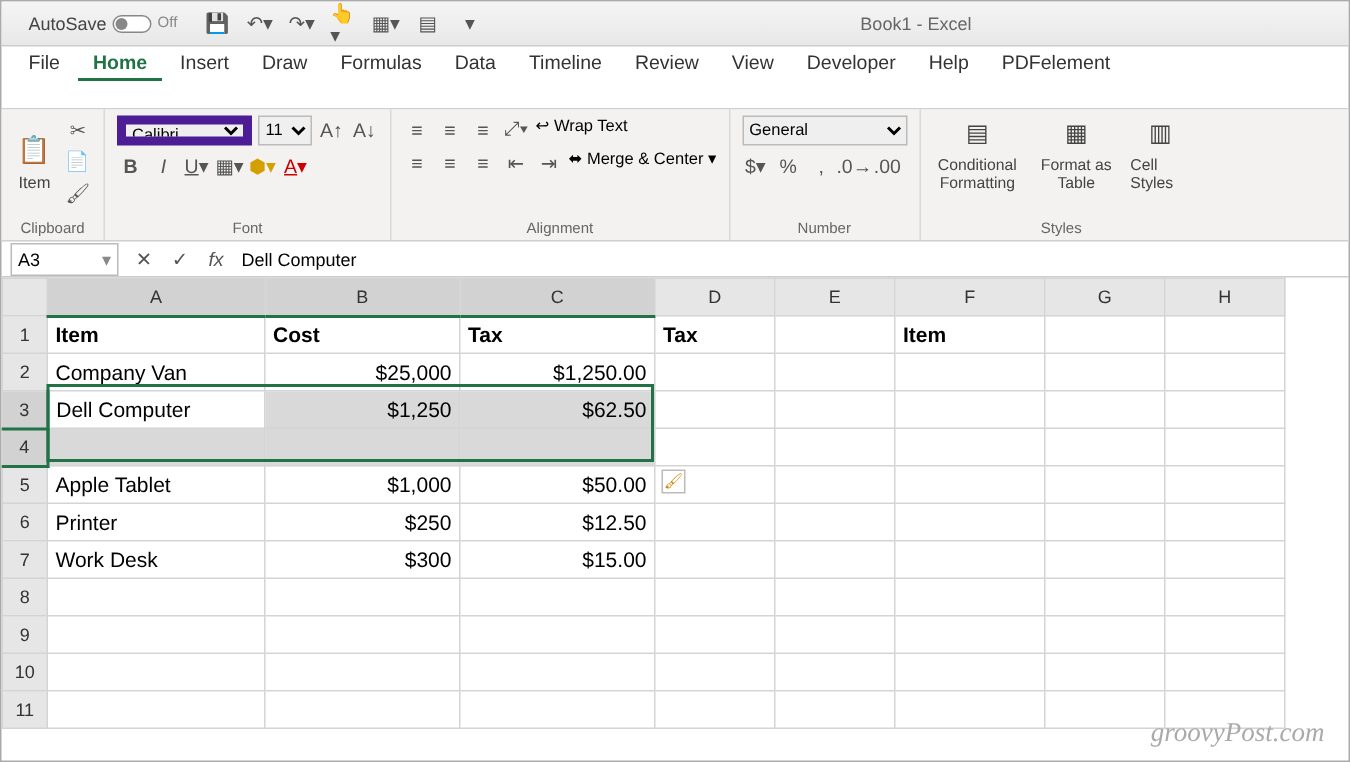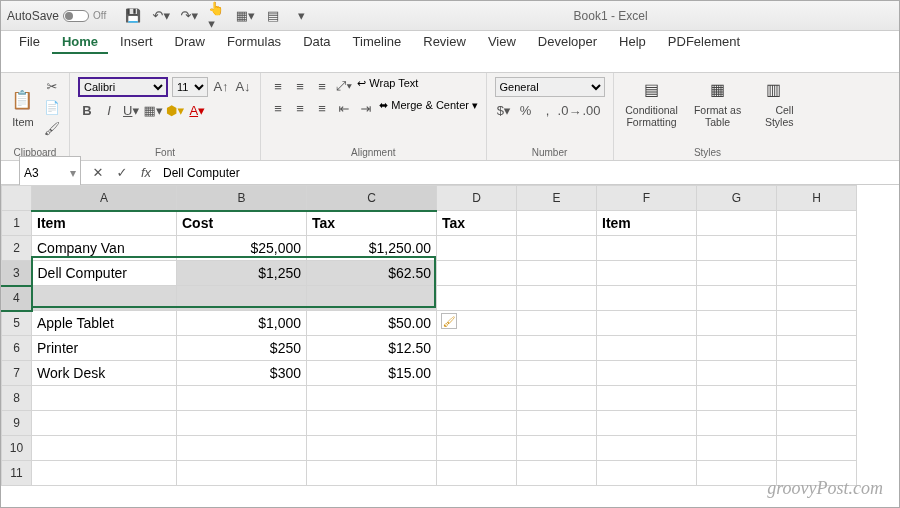--- a/index.html
+++ b/index.html
@@ -1,40 +1,40 @@
 <!DOCTYPE html>
 <html><head>
 <meta charset="utf-8">
 <style>
 * { margin: 0; padding: 0; box-sizing: border-box; font-family: "Segoe UI", Arial, sans-serif; }
 body { background: #fff; width: 900px; height: 508px; overflow: hidden; border: 1px solid #aaa; position: relative; }
-.titlebar { height: 30px; background: linear-gradient(#f5f5f5,#e8e8e8); display: flex; align-items: center; padding: 0 0; font-size: 12px; color: #444; border-bottom: 1px solid #ccc; }
+.titlebar { height: 30px; background: linear-gradient(#f5f5f5,#e8e8e8); display: flex; align-items: center; padding: 0 12px; font-size: 12px; color: #444; border-bottom: 1px solid #ccc; }
 .autosave { display: flex; align-items: center; gap: 4px; padding: 0 6px; }
 .toggle { width: 26px; height: 12px; border: 1px solid #888; border-radius: 7px; position: relative; background: #fff; }
 .toggle::after { content:""; position:absolute; width:8px; height:8px; border-radius:50%; background:#888; top:1px; left:1px; }
 .title-icons { display: flex; gap: 10px; padding: 0 12px; }
 .title-icons span { cursor: pointer; color: #555; }
 .doc-title { flex: 1; text-align: center; color: #666; font-size: 12px; }
 .menubar { height: 42px; display: flex; align-items: flex-start; gap: 2px; padding: 0 8px; font-size: 13px; border-bottom: 1px solid #d0d0d0; }
 .menubar span { padding: 3px 10px; cursor: pointer; color: #333; }
 .menubar span.active { color: #217346; font-weight: 600; border-bottom: 2px solid #217346; }
 .ribbon { height: 88px; background: #f3f2f1; border-bottom: 1px solid #d0d0d0; display: flex; }
 .rgroup { display: flex; flex-direction: column; justify-content: space-between; border-right: 1px solid #d8d8d8; padding: 4px 8px 2px 8px; }
 .rgroup .top { display: flex; align-items: center; gap: 6px; }
 .rgroup .label { font-size: 10px; color: #666; text-align: center; padding-top: 2px; }
 .btncol { display: flex; flex-direction: column; align-items: center; gap: 2px; font-size: 11px; color: #444; }
 .iconbtn { width: 18px; height: 18px; display: inline-flex; align-items: center; justify-content: center; color: #555; cursor: pointer; font-size: 13px; }
 .bigicon { width: 28px; height: 28px; font-size: 18px; }
-select.font { width: 90px; font-size: 11px; height: 20px; border: 2px solid #4c1d95; }
+select.font { width: 90px; font-size: 11px; height: 20px; border: 6px solid #4c1d95; }
 select.fsize { width: 36px; font-size: 11px; height: 20px; border: 1px solid #bbb; }
 .rowicons { display: flex; gap: 4px; }
 .stylecol { display: flex; flex-direction: column; align-items: center; font-size: 10.5px; color: #444; line-height: 1.1; cursor:pointer; gap:2px;}
 .stylecol .ic { width: 26px; height: 26px; display:flex; align-items:center; justify-content:center; font-size:16px;}
 .namebox-row { height: 24px; display: flex; align-items: center; border-bottom: 1px solid #ccc; font-size: 12px; }
-.namebox { width: 62px; height: 22px; border: 1px solid #bbb; margin: 0 2px 0 18px; padding: 16px 4px; display: flex; align-items: center; background: #fff; }
+.namebox { width: 72px; height: 22px; border: 1px solid #bbb; margin: 0 2px 0 6px; padding: 4px 4px; display: flex; align-items: center; background: #fff; }
 .fxbar { flex: 1; display: flex; align-items: center; gap: 8px; padding: 0 6px; }
 .fxbar .fxicons { display: flex; gap: 6px; color: #888; }
 .fxbar input { border: none; flex: 1; font-size: 12px; outline: none; }
 .sheet { position: relative; }
 table.grid { border-collapse: collapse; table-layout: fixed; }
 table.grid th, table.grid td { border: 1px solid #d4d4d4; height: 25px; font-size: 14px; padding: 0 5px; background: #fff; }
 table.grid th { background: #e6e6e6; color: #333; font-weight: normal; font-size: 12px; text-align: center; }
 table.grid th.rowhdr { width: 30px; }
 table.grid th.sel { background: #d2d2d2; border-bottom: 2px solid #217346; }
 table.grid th.rowhdr.sel { background: #d2d2d2; border-right: 2px solid #217346; }
@@ -170,21 +170,21 @@
       <div class="stylecol">
         <span class="ic">▤</span>
         <span style="max-width:60px;text-align:center">Conditional Formatting</span>
       </div>
       <div class="stylecol">
         <span class="ic">▦</span>
         <span style="max-width:52px;text-align:center">Format as Table</span>
       </div>
       <div class="stylecol">
         <span class="ic">▥</span>
-        <span style="max-width:40px;text-align:right">Cell Styles</span>
+        <span style="max-width:40px;text-align:left">Cell Styles</span>
       </div>
     </div>
     <div class="label">Styles</div>
   </div>
 </div>
 
 <div class="namebox-row">
   <div class="namebox">
     <span>A3</span>
     <span style="margin-left:auto;color:#888">▾</span>

